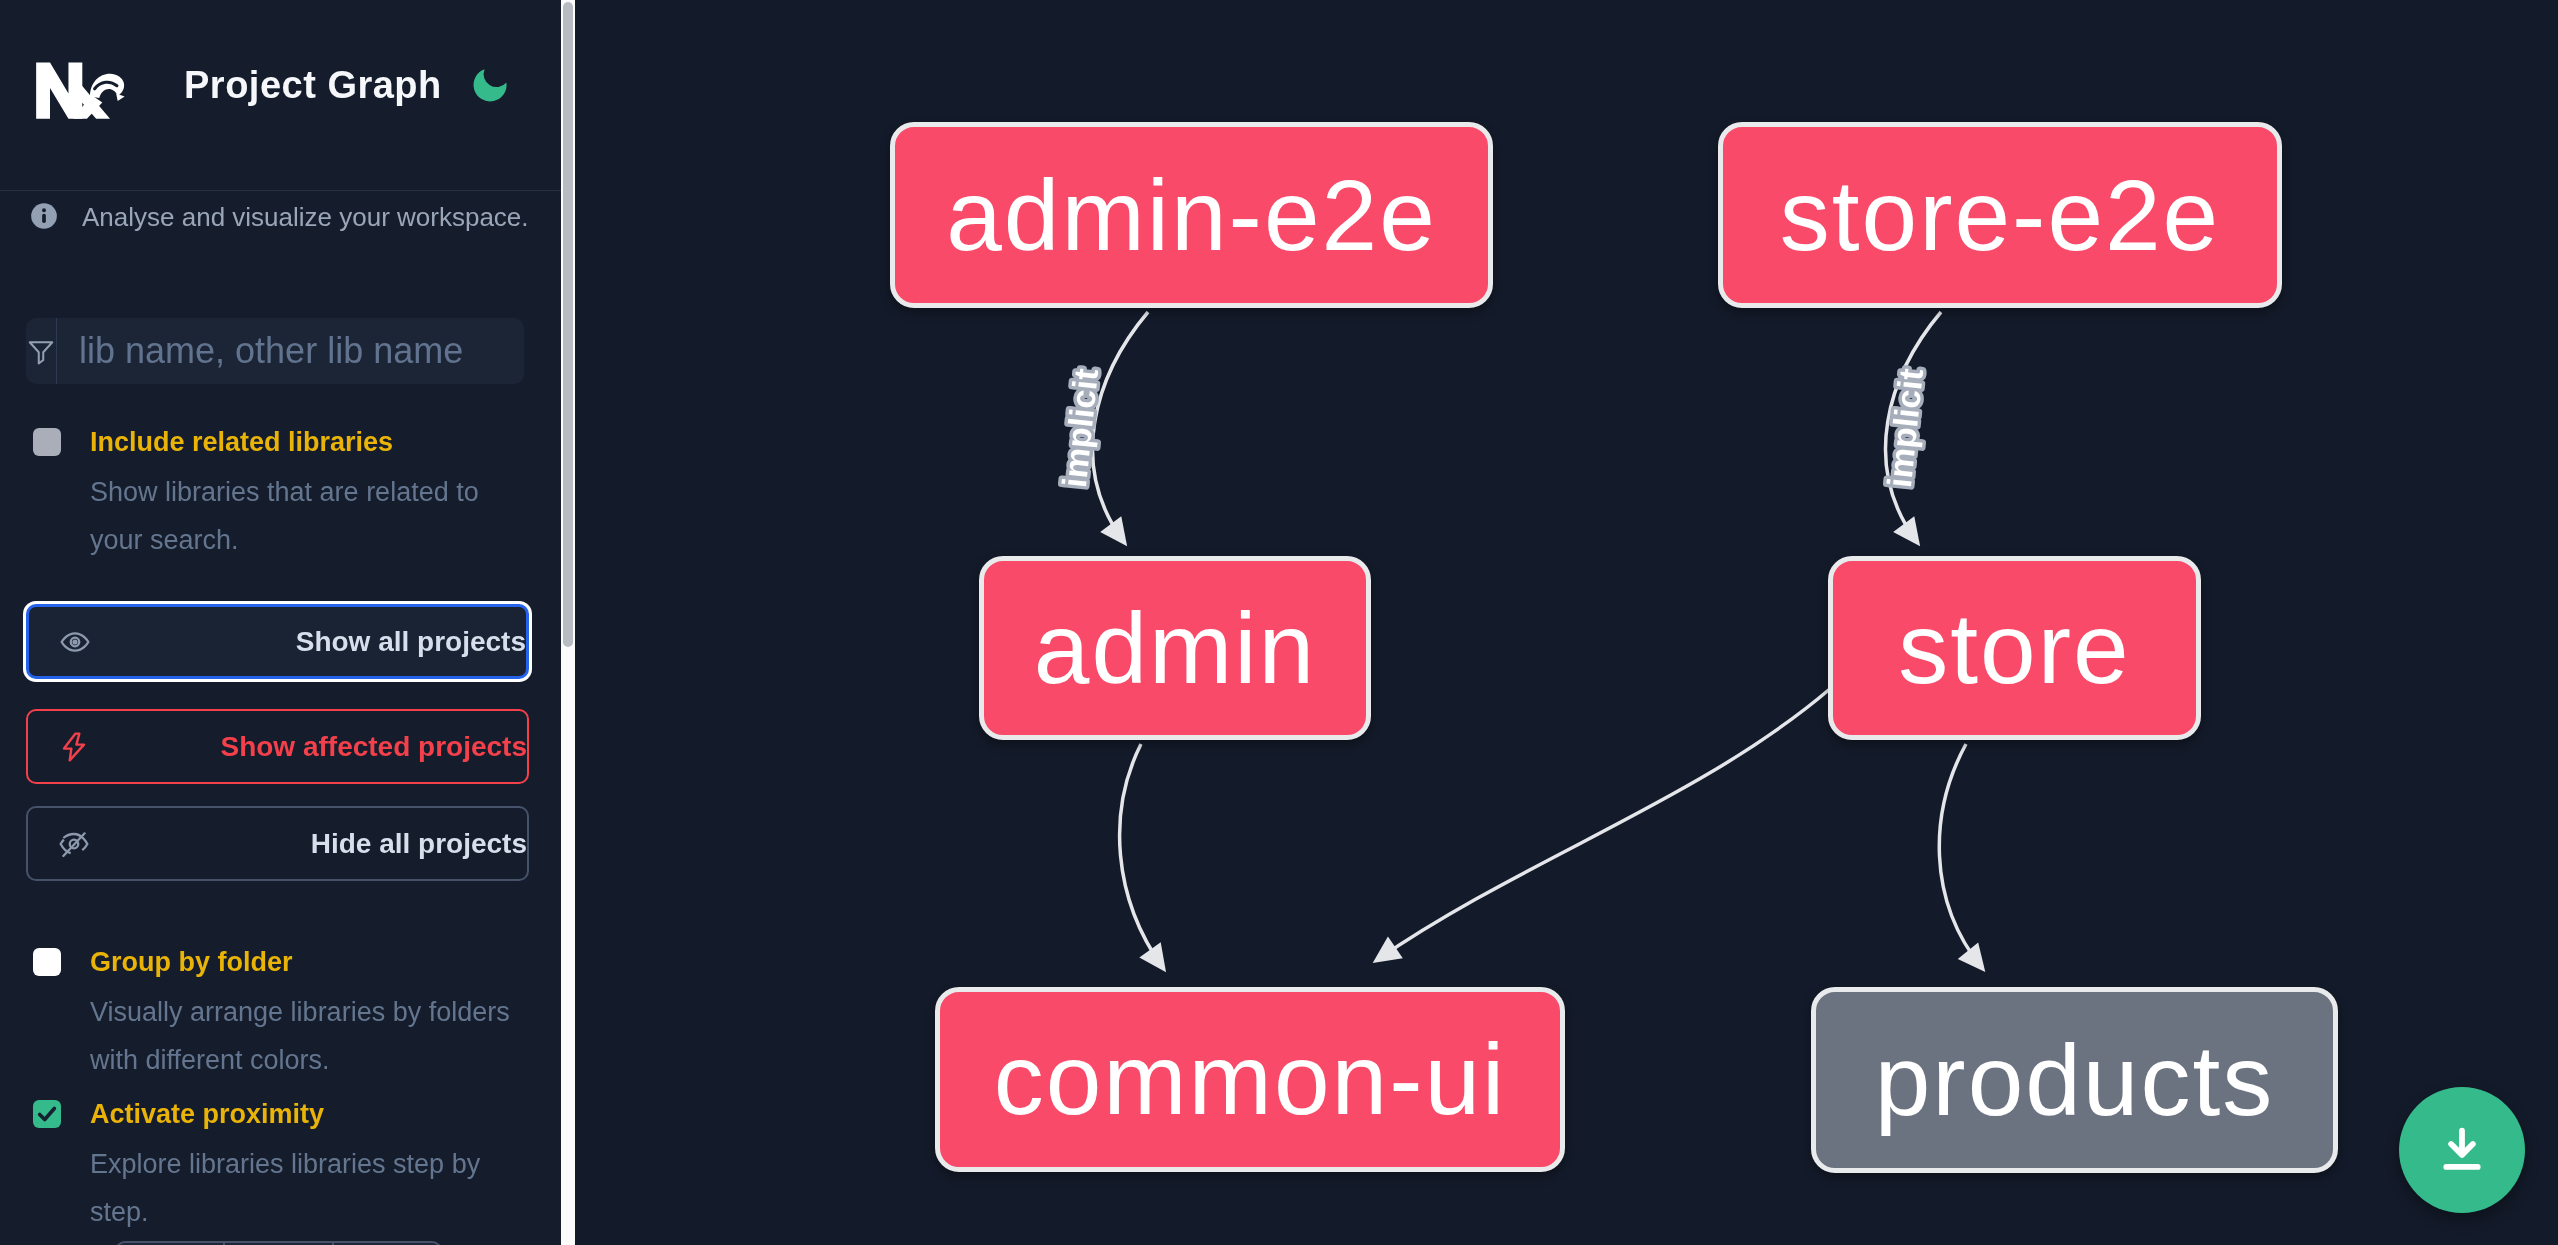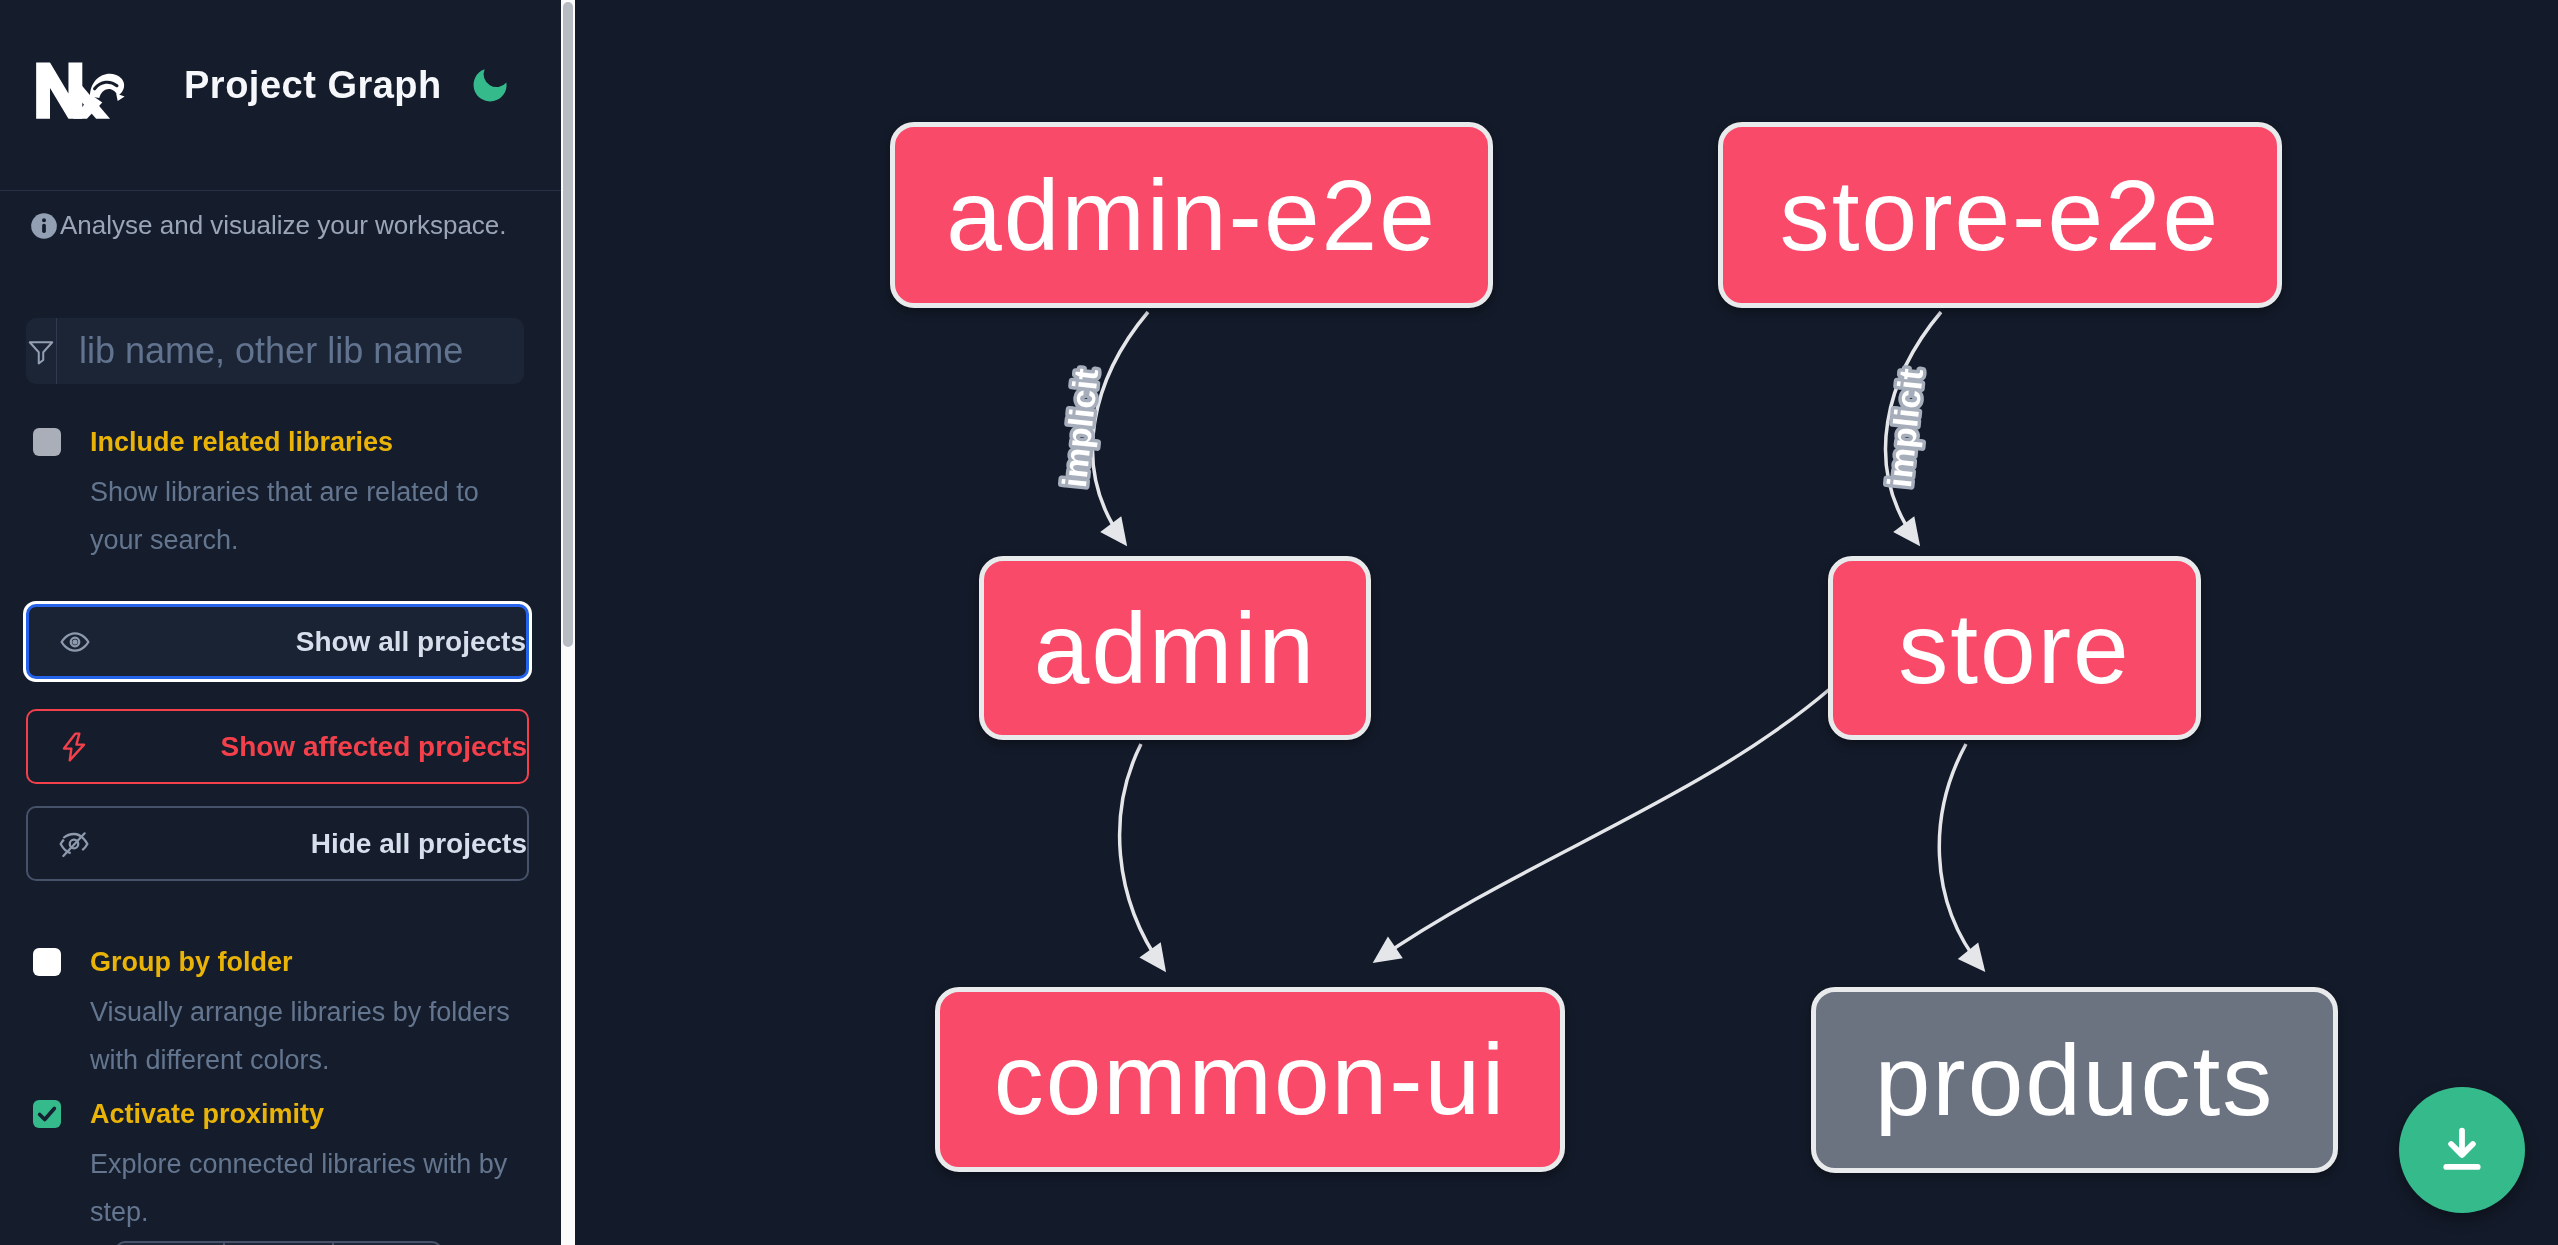--- a/index.html
+++ b/index.html
@@ -10,21 +10,21 @@
     -webkit-font-smoothing:antialiased;
   }
   
   .sidebar{position:absolute;left:0;top:0;width:561px;height:1245px;background:#151d2c;}
   .sidebar-header{position:absolute;left:0;top:0;width:561px;height:190px;border-bottom:1px solid #273143;}
   .nx-logo{position:absolute;left:30px;top:44px;width:100px;height:88px;}
   .app-title{position:absolute;left:184px;top:64px;font-size:38px;font-weight:700;color:#f5f7fa;letter-spacing:.5px;}
   .theme-toggle{position:absolute;left:466px;top:62px;width:48px;height:48px;background:none;border:none;cursor:pointer;padding:0;}
   .theme-toggle svg{width:44px;height:44px;}
 
-  .info-row{position:absolute;left:30px;top:202px;display:flex;align-items:center;gap:2px;margin-top:8px;}
+  .info-row{position:absolute;left:30px;top:202px;display:flex;gap:24px;}
   .info-icon{width:28px;height:28px;flex:0 0 auto;}
   .tagline{font-size:26px;color:#9aa6b8;}
 
   .search{position:absolute;left:26px;top:318px;width:498px;height:66px;background:#1c2536;border-radius:10px;display:flex;align-items:stretch;overflow:hidden;}
   .search-seg{width:66px;display:flex;align-items:center;justify-content:center;border-right:1px solid #2d3a51;color:#93a0b4;}
   .search-seg svg{width:30px;height:30px;}
   .search input{flex:1;background:transparent;border:none;outline:none;padding:0 22px;font-size:36px;color:#c7d2e2;font-family:inherit;}
   .search input::placeholder{color:#61738e;}
 
   .opt-label{font-size:27px;font-weight:700;color:#eab308;}
@@ -136,21 +136,21 @@
     <div class="cb cb-white" style="top:948px"></div>
     <div class="opt-label" style="position:absolute;left:90px;top:947px">Group by folder</div>
     <div class="opt-desc" style="position:absolute;left:90px;top:988px">Visually arrange libraries by folders with different colors.</div>
 
     <div class="cb cb-green" style="top:1100px">
       <svg viewBox="0 0 24 24" fill="none" stroke="#152030" stroke-width="4" stroke-linecap="round" stroke-linejoin="round">
         <polyline points="4 12.5 9.5 18 20 6"></polyline>
       </svg>
     </div>
     <div class="opt-label" style="position:absolute;left:90px;top:1099px">Activate proximity</div>
-    <div class="opt-desc" style="position:absolute;left:90px;top:1140px">Explore connected libraries with by step.</div>
+    <div class="opt-desc" style="position:absolute;left:90px;top:1140px">Explore libraries libraries step by step.</div>
 
     <div class="segmented-sliver">
       <div class="seg"></div>
       <div class="seg"></div>
       <div class="seg"></div>
     </div>
   </div>
 
   <div class="scrollbar">
     <div class="scroll-thumb"></div>

